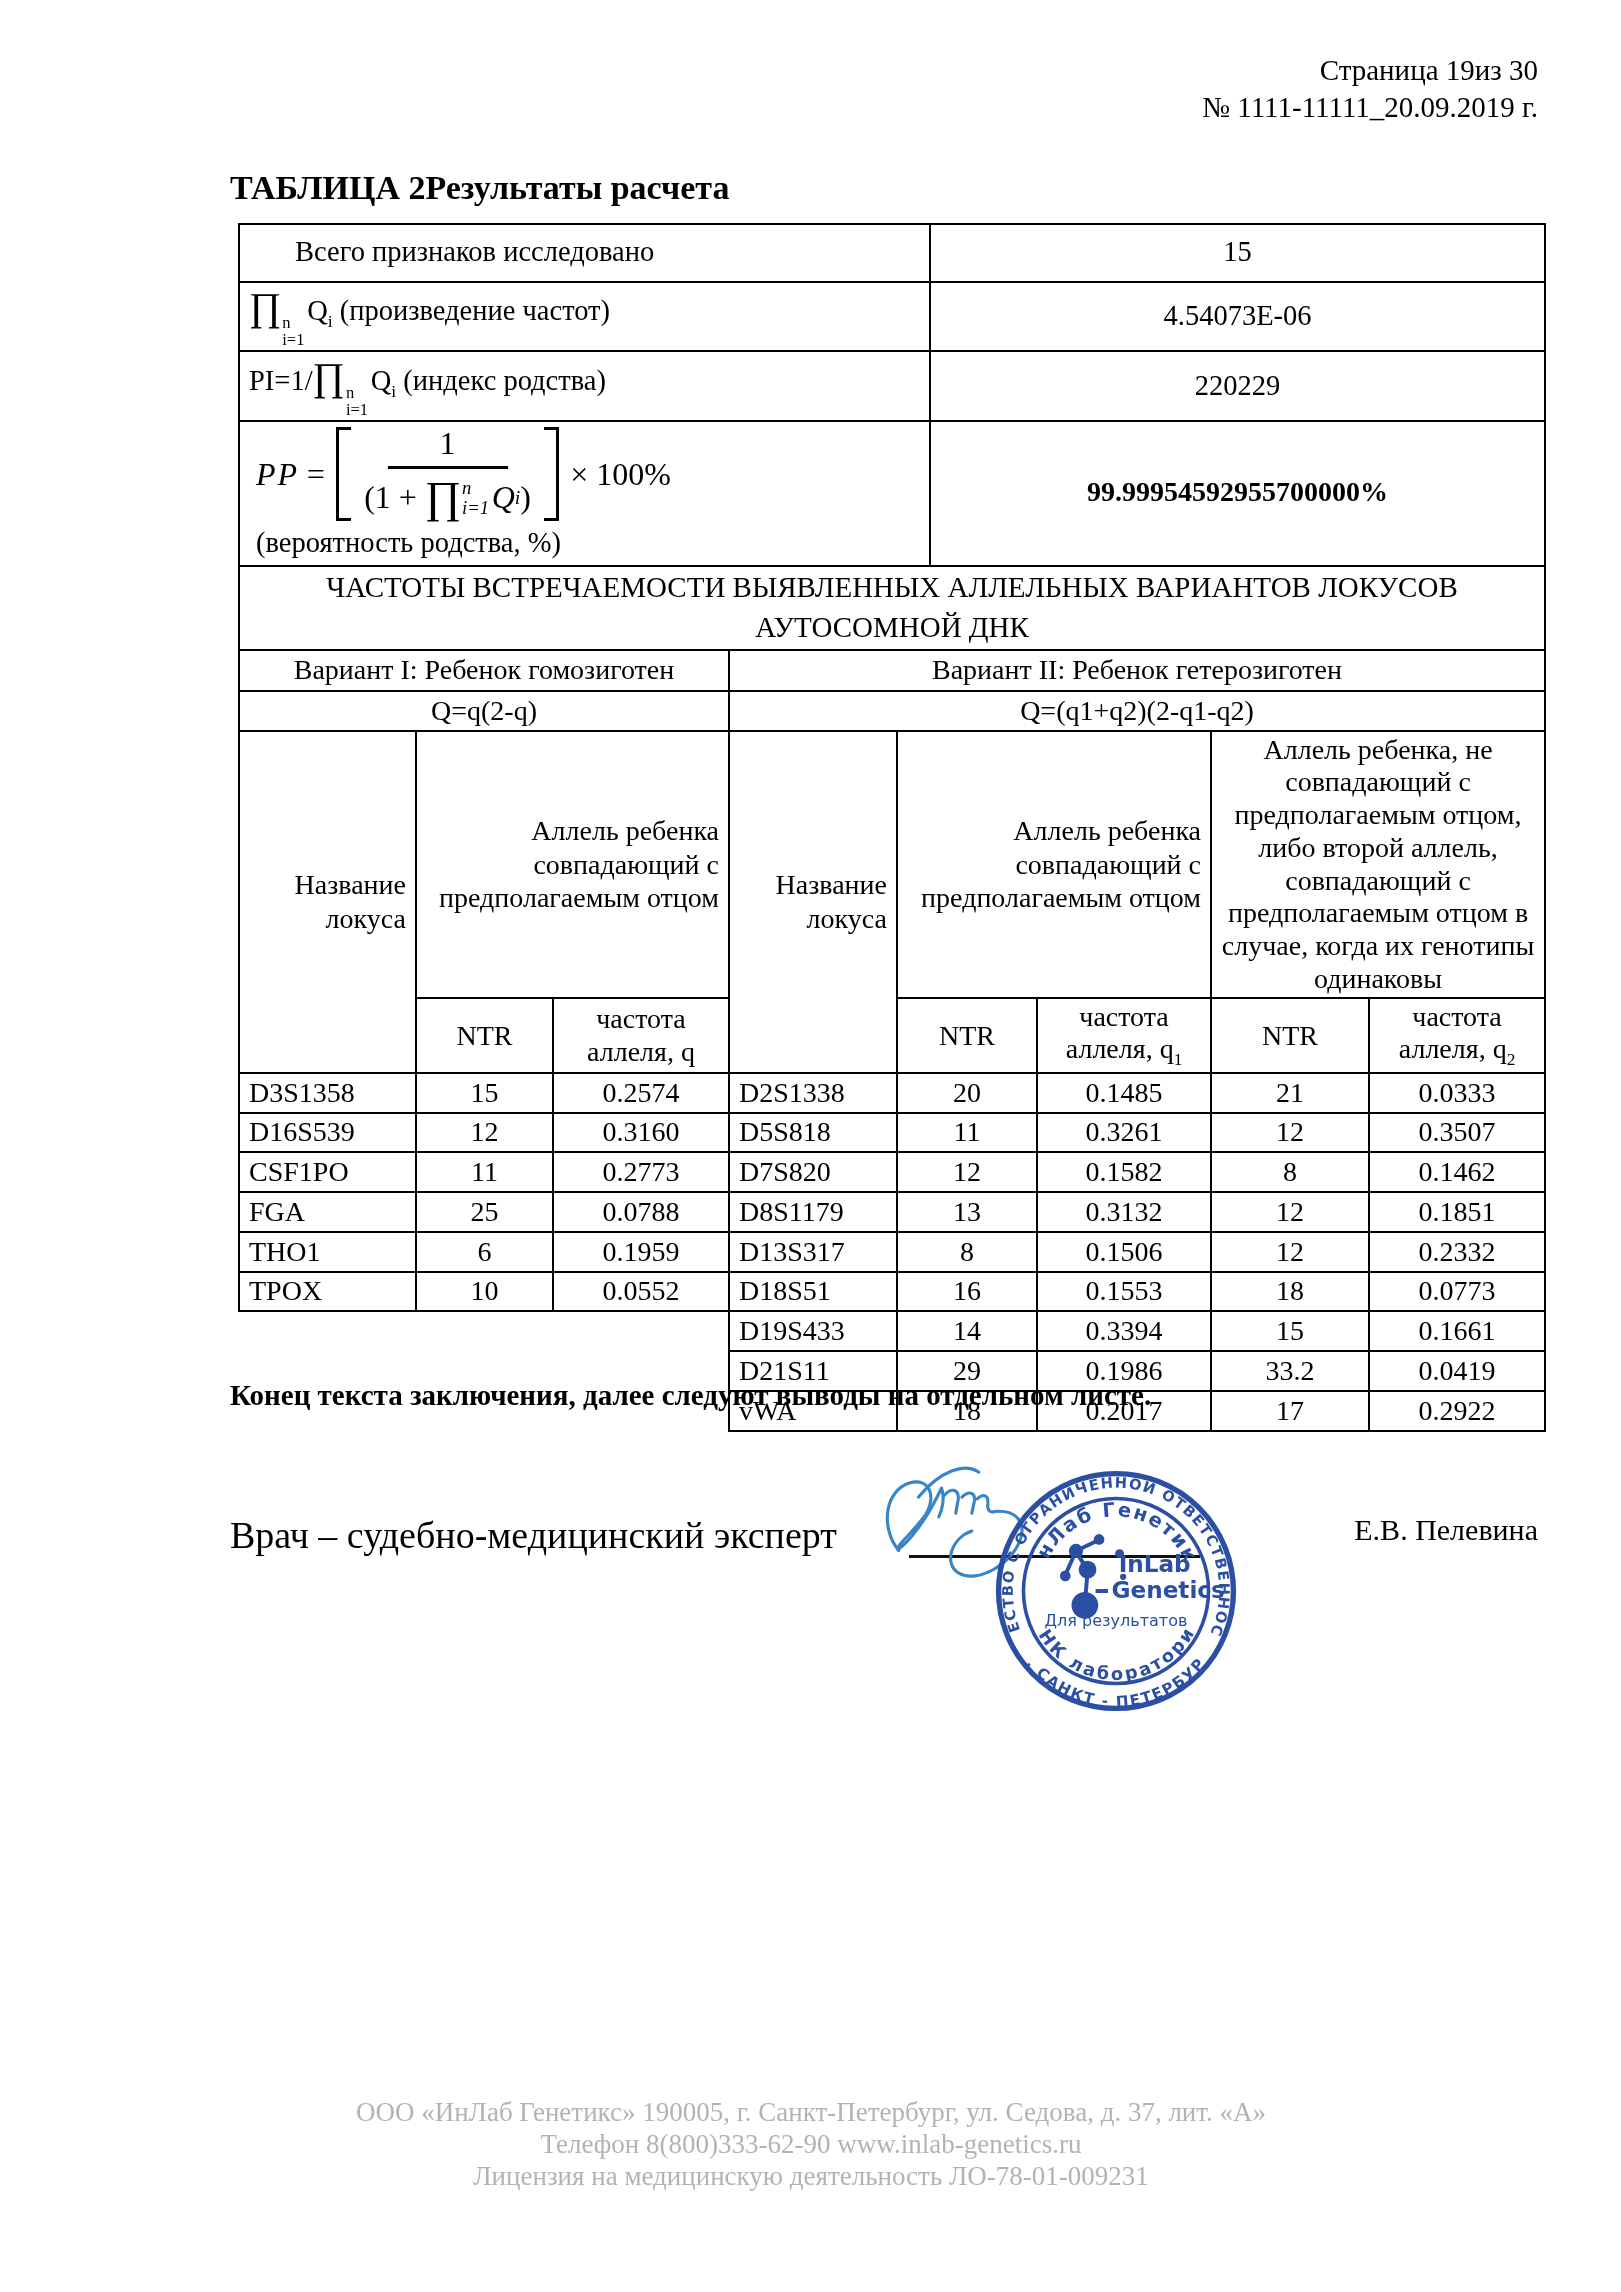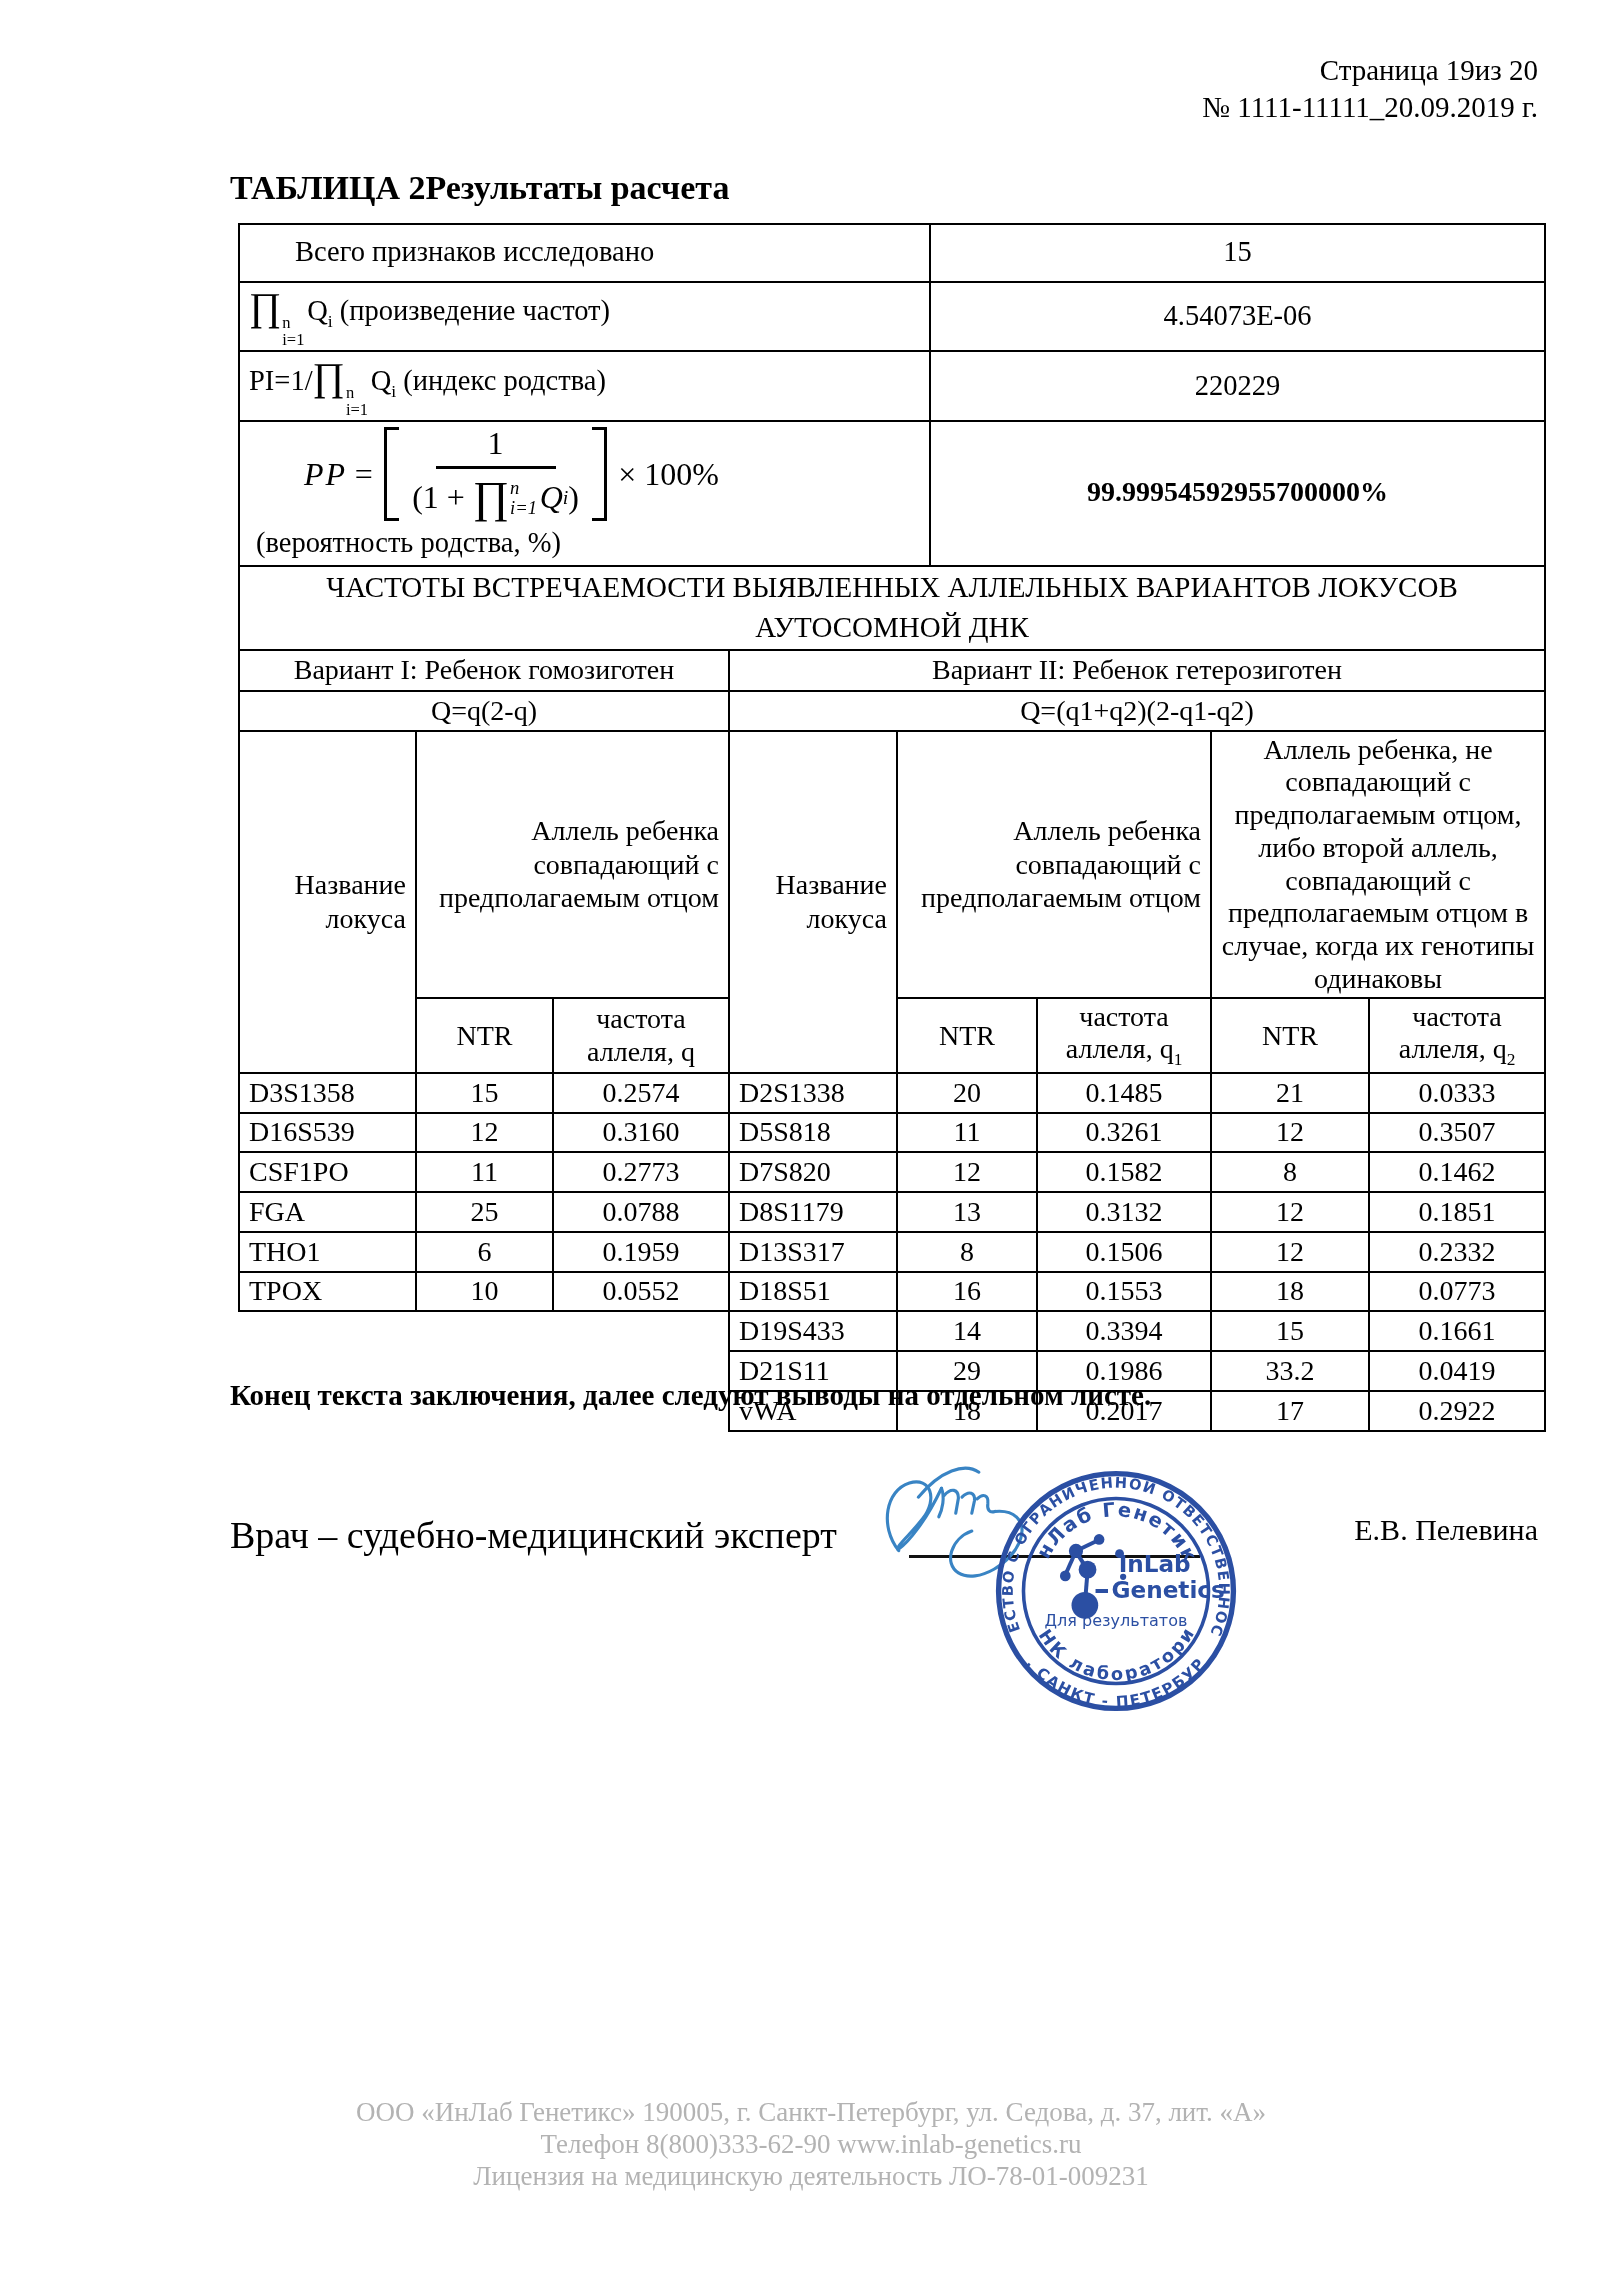--- a/index.html
+++ b/index.html
@@ -32,21 +32,21 @@
   .subhdr{text-align:center;vertical-align:middle;line-height:1.15;}
   .locus{text-align:left;padding-left:12.5px;}
   .numc{text-align:center;}
   .sect{text-align:center;line-height:1.35;font-size:29px;}
   
   .prodsym{font-size:1.38em;}
   .prodlim{display:inline-flex;flex-direction:column;align-items:flex-start;font-size:0.58em;line-height:1.05;vertical-align:-0.45em;margin:0 2.7px 0 0.9px;}
   sub.qsub{font-size:0.62em;}
   
   .pp-wrap{display:flex;flex-direction:column;justify-content:center;padding:3.6px 0 1.8px 7.1px;}
-  .pp-line{display:inline-flex;align-items:center;gap:11px;font-size:32px;margin-left:48px;}
+  .pp-line{display:inline-flex;align-items:center;gap:11px;font-size:32px;}
   .pp-lhs{font-style:italic;letter-spacing:1.8px;}
   .brk{width:12.5px;border:3.6px solid #000;align-self:stretch;}
   .brk.l{border-right:none;} .brk.r{border-left:none;}
   .frac{display:inline-flex;flex-direction:column;align-items:center;margin:0 1.8px;}
   .fnum{border-bottom:3.6px solid #000;padding:0 52px 5.3px;line-height:1.05;}
   .fden{padding-top:5.3px;display:inline-flex;align-items:center;line-height:1.05;}
   .fden .qbase, .itl{font-style:italic;}
   .pp-caption{font-size:28.5px;margin-top:5.3px;}
   
   .end-note{position:absolute;top:1379px;left:230px;font-size:29px;font-weight:bold;}
@@ -57,21 +57,21 @@
   .stamp-svg{position:absolute;top:1462px;left:987px;}
   
   .page-footer{position:absolute;top:2096px;left:0;width:100%;text-align:center;font-size:27px;line-height:32px;}
 </style>
 </head>
 <body>
 
 <div class="page">
 
   <div class="page-header">
-    <div>Страница 19из 20</div>
+    <div>Страница 19из 30</div>
     <div>№ 1111-11111_20.09.2019 г.</div>
   </div>
 
   <div class="doc-title">ТАБЛИЦА 2Результаты расчета</div>
 
   <table class="main-table">
     <colgroup>
       <col style="width:177px">
         <col style="width:137px">
         <col style="width:176px">

